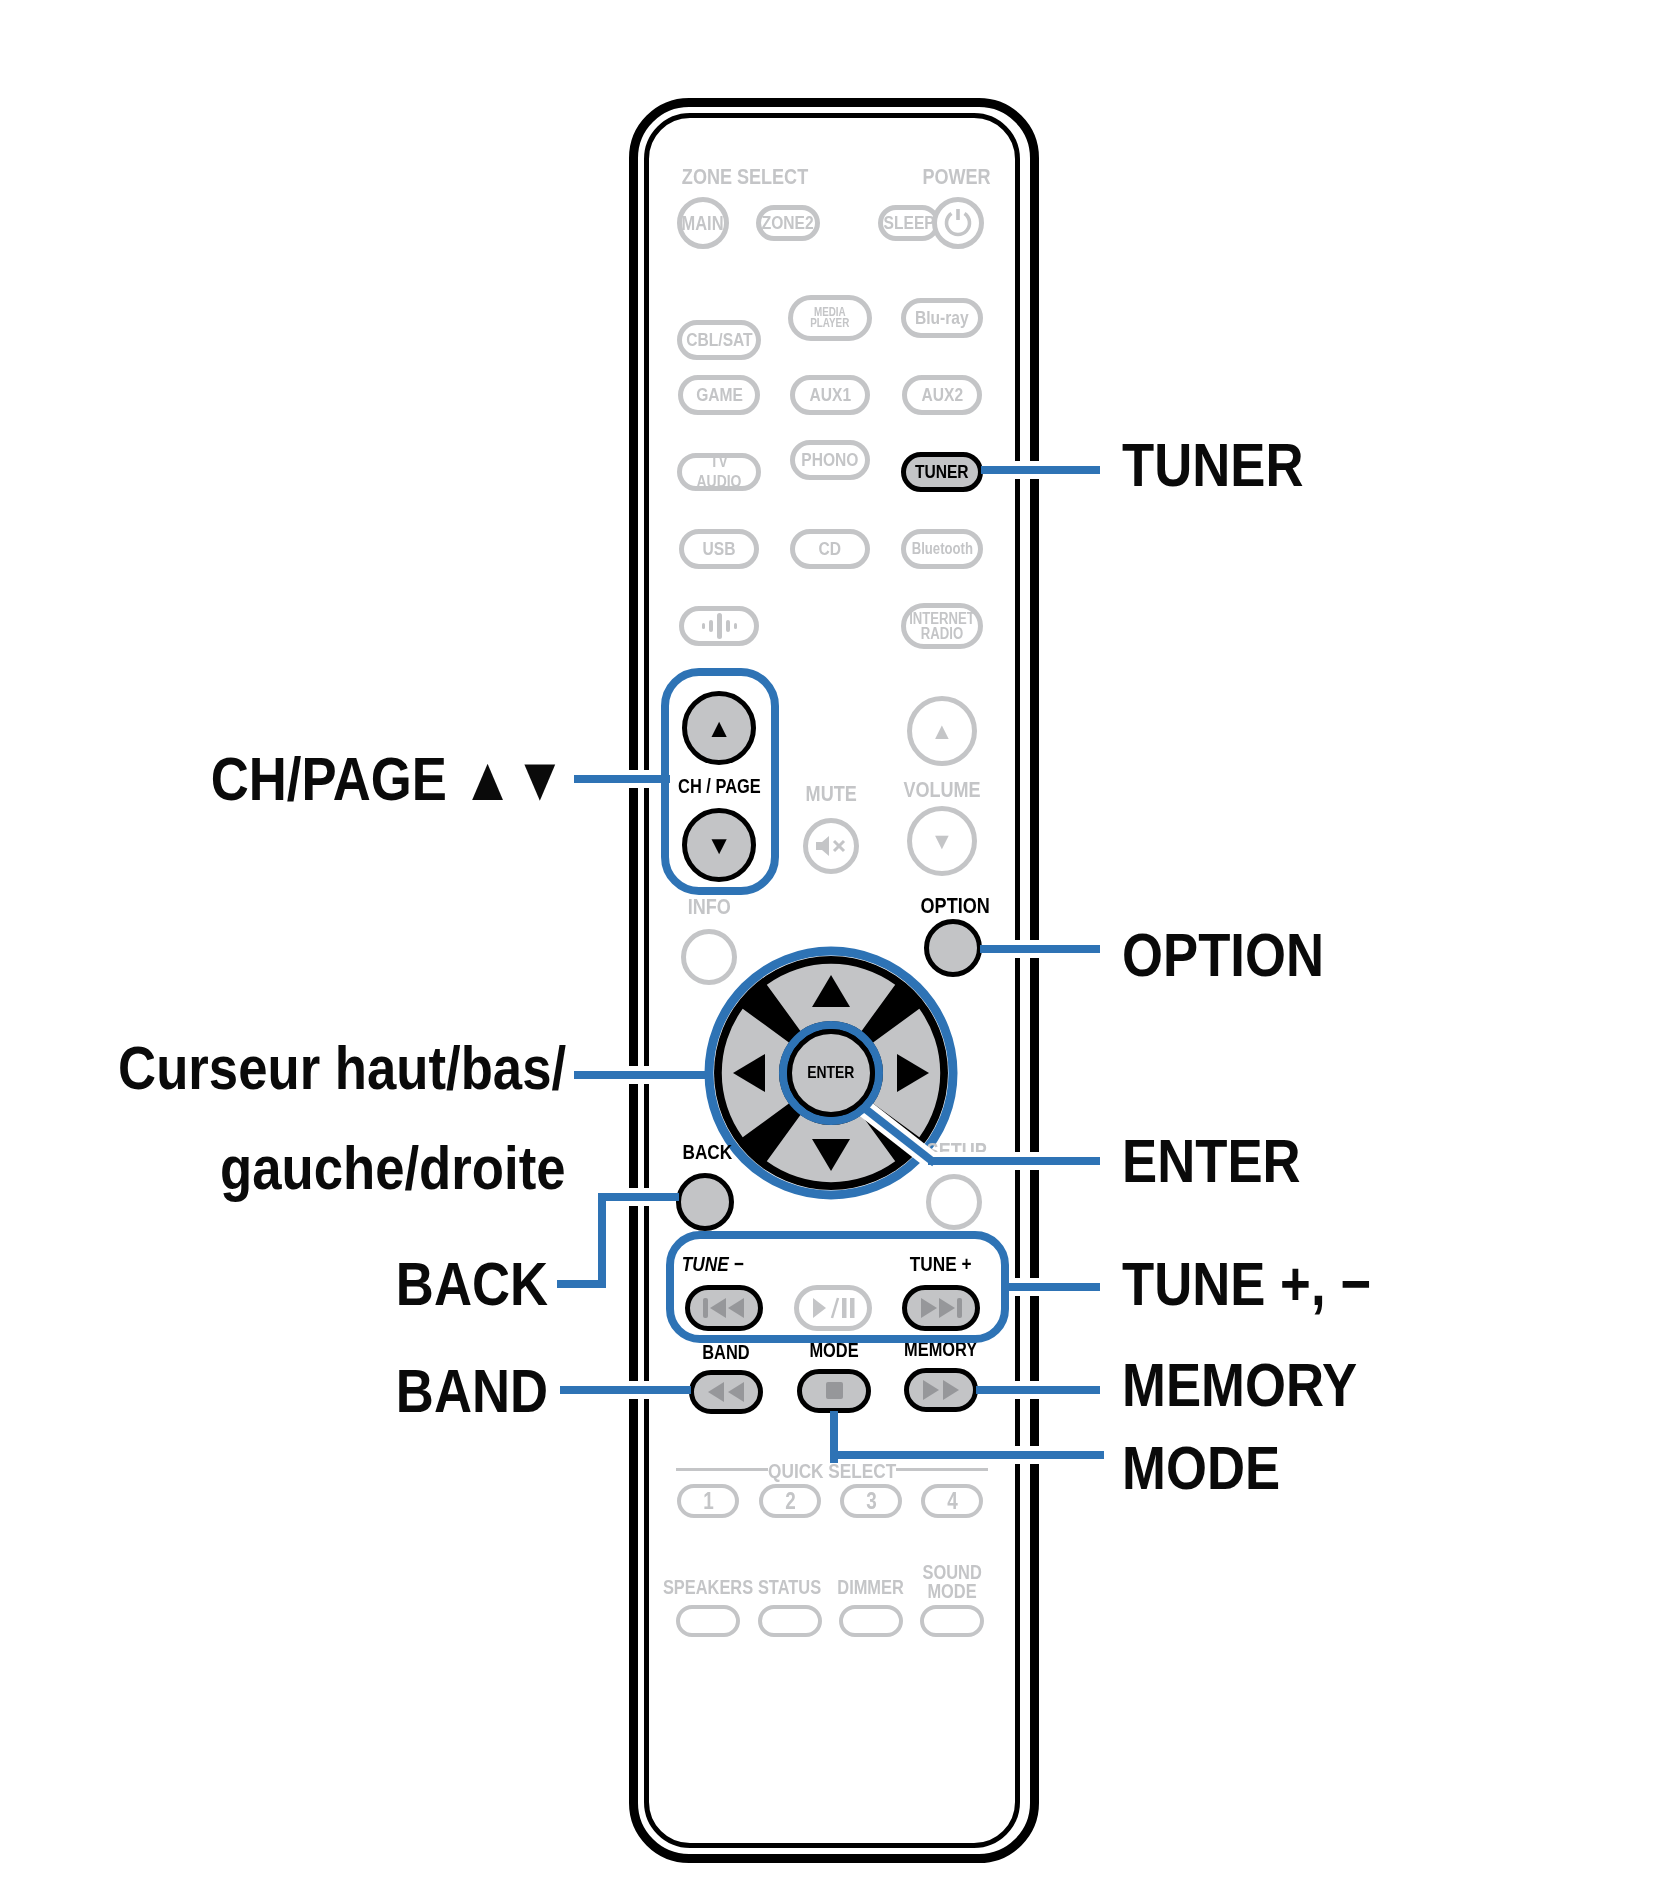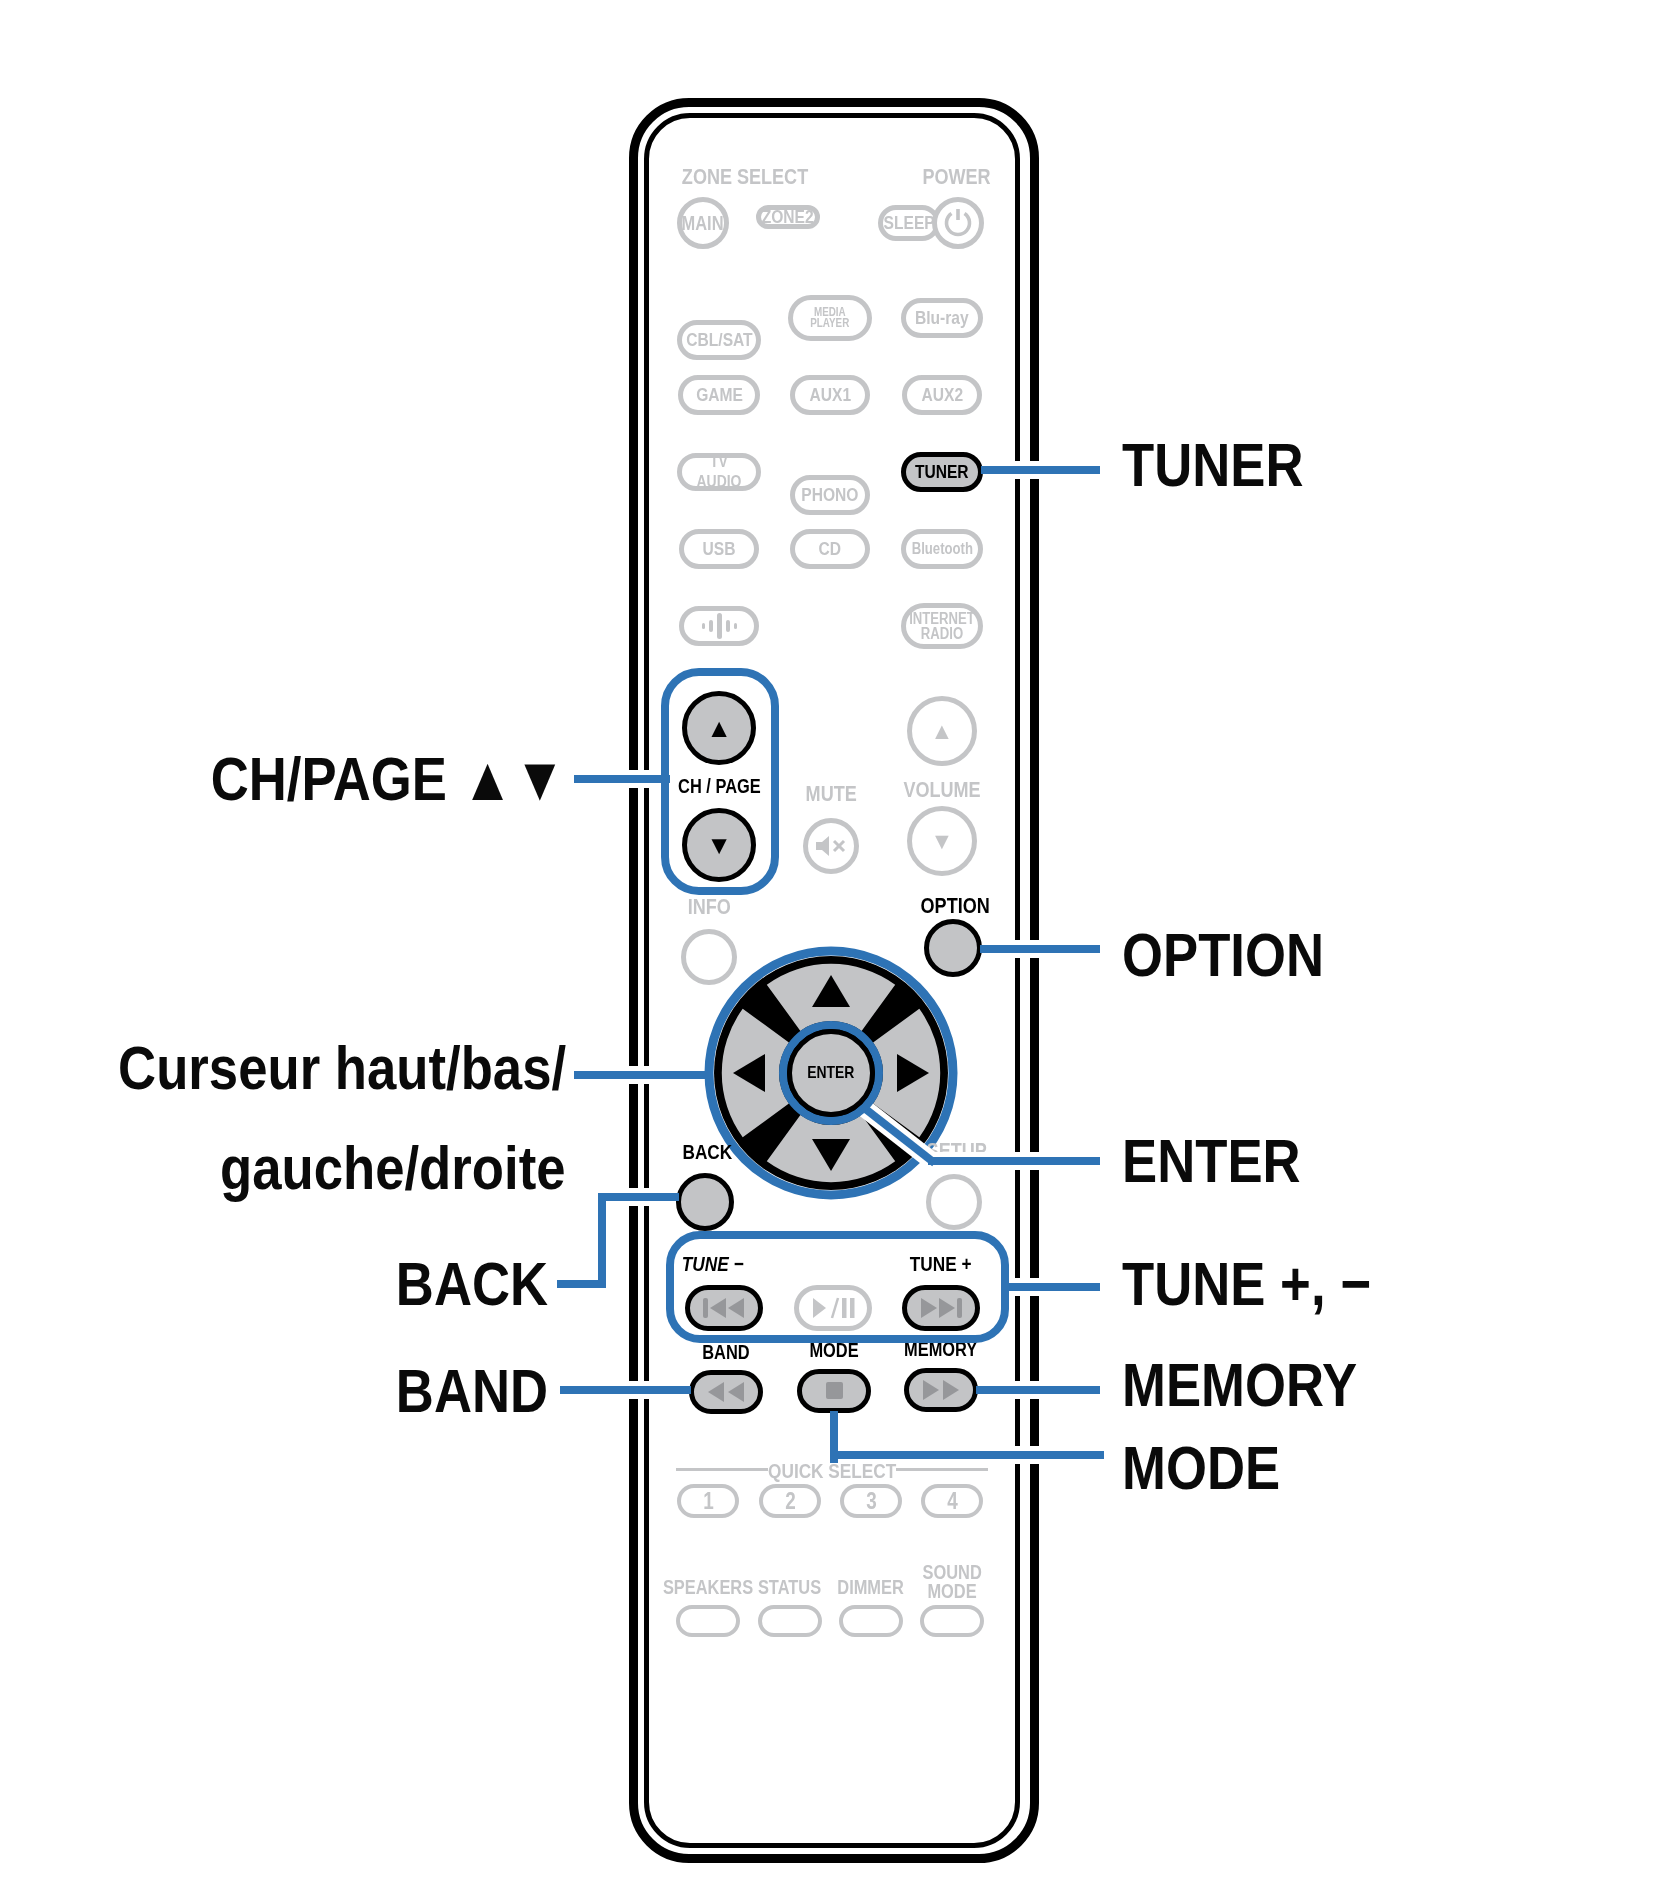--- a/index.html
+++ b/index.html
@@ -40,21 +40,21 @@
   <div class="lab" style="left:660px;top:164px;width:170px;height:26px;font-size:22px;">
       <span class="cx">ZONE SELECT</span>
     </div>
   <div class="lab" style="left:902px;top:164px;width:110px;height:26px;font-size:22px;">
       <span class="cx">POWER</span>
     </div>
 
   <div class="pill circ" style="left:677px;top:197px;width:52px;height:52px;font-size:20px;">
       <span class="cx">MAIN</span>
     </div>
-  <div class="pill" style="left:756px;top:205px;width:64px;height:24px;font-size:19px;">
+  <div class="pill" style="left:756px;top:205px;width:64px;height:36px;font-size:19px;">
       <span class="cx">ZONE2</span>
     </div>
   <div class="pill" style="left:878px;top:205px;width:62px;height:36px;font-size:19px;">
       <span class="cx">SLEEP</span>
     </div>
   <div class="pill circ" style="left:932px;top:197px;width:52px;height:52px;">
     <svg width="34" height="34" viewBox="0 0 34 34">
       <path d="M 10.5 7.5 A 11.5 11.5 0 1 0 23.5 7.5" fill="none" stroke="#C4C5C7" stroke-width="3.6"></path>
       <line x1="17" y1="3" x2="17" y2="14" stroke="#C4C5C7" stroke-width="3.6"></line>
     </svg>
@@ -79,21 +79,21 @@
   <div class="pill" style="left:790px;top:375px;width:80px;height:40px;font-size:19px;">
       <span class="cx">AUX1</span>
     </div>
   <div class="pill" style="left:902px;top:375px;width:80px;height:40px;font-size:19px;">
       <span class="cx">AUX2</span>
     </div>
 
   <div class="pill" style="left:677px;top:453px;width:84px;height:38px;font-size:17px;">
       <span class="cx">TV AUDIO</span>
     </div>
-  <div class="pill" style="left:790px;top:475px;width:80px;height:40px;font-size:19px;">
+  <div class="pill" style="left:790px;top:440px;width:80px;height:40px;font-size:19px;">
       <span class="cx">PHONO</span>
     </div>
   <div class="pill hl" style="left:901px;top:452px;width:82px;height:40px;font-size:19px;">
       <span class="cx">TUNER</span>
     </div>
 
   <div class="pill" style="left:679px;top:529px;width:80px;height:40px;font-size:19px;">
       <span class="cx">USB</span>
     </div>
   <div class="pill" style="left:790px;top:529px;width:80px;height:40px;font-size:19px;">

